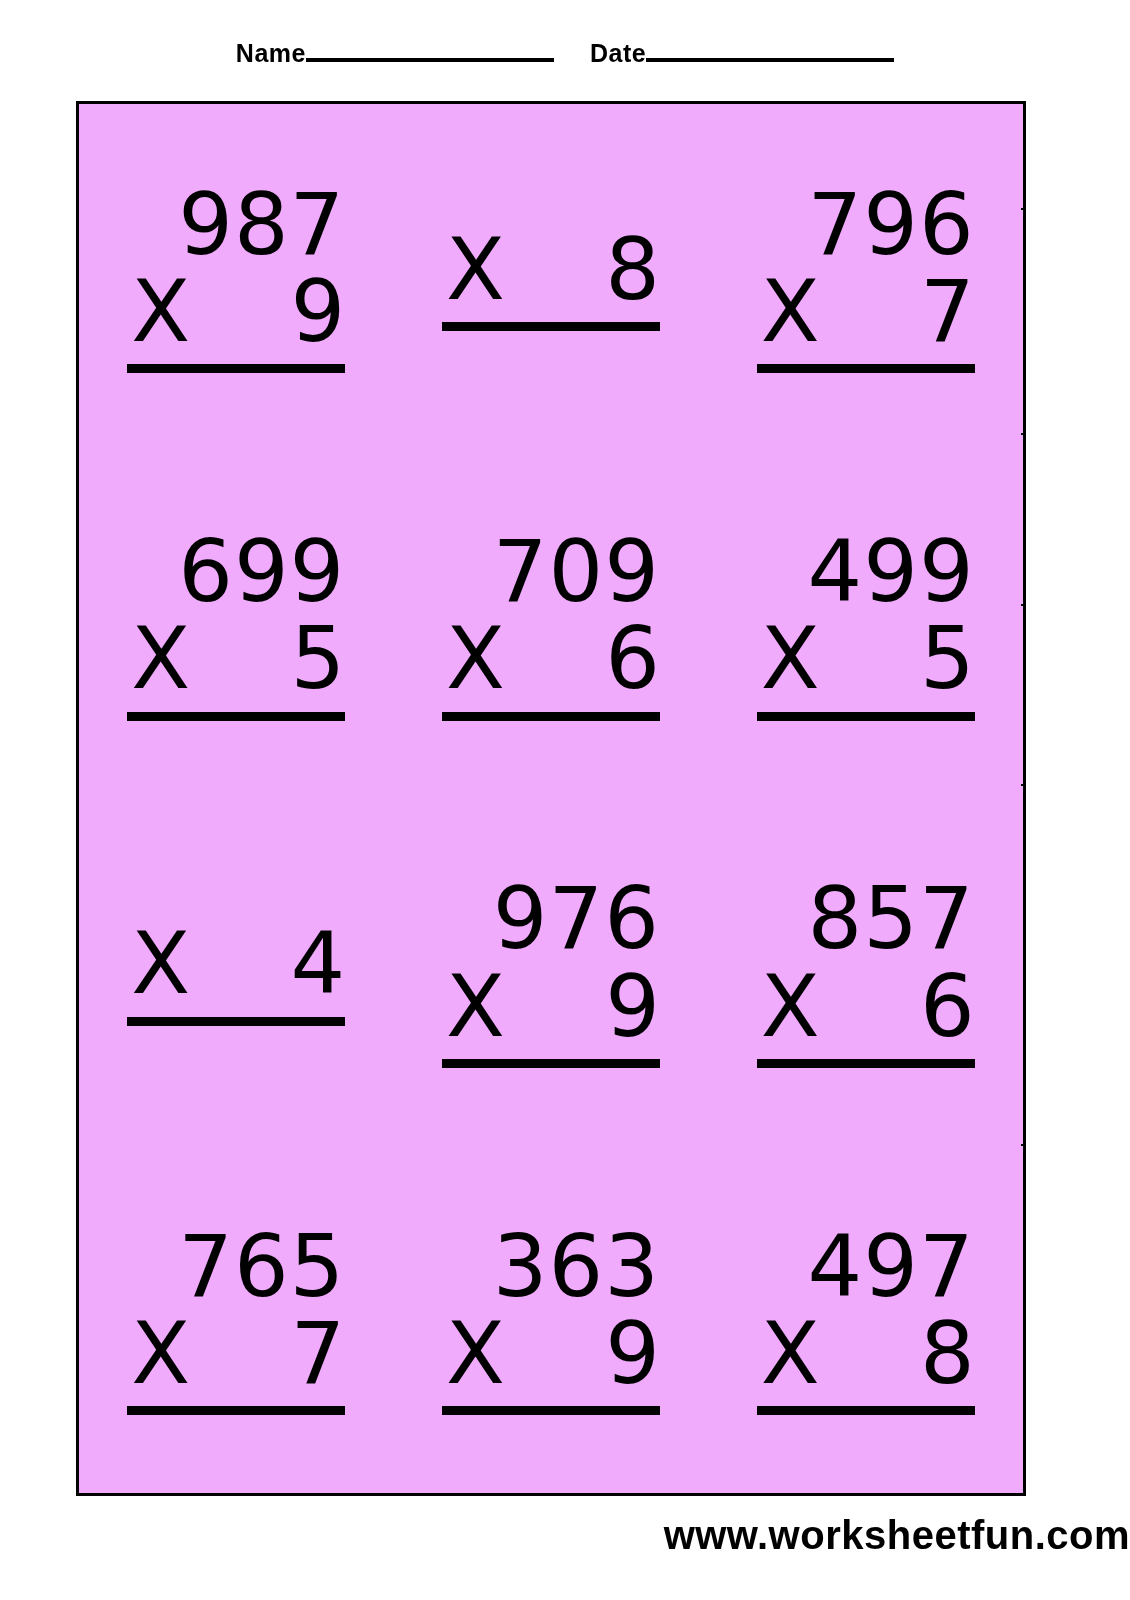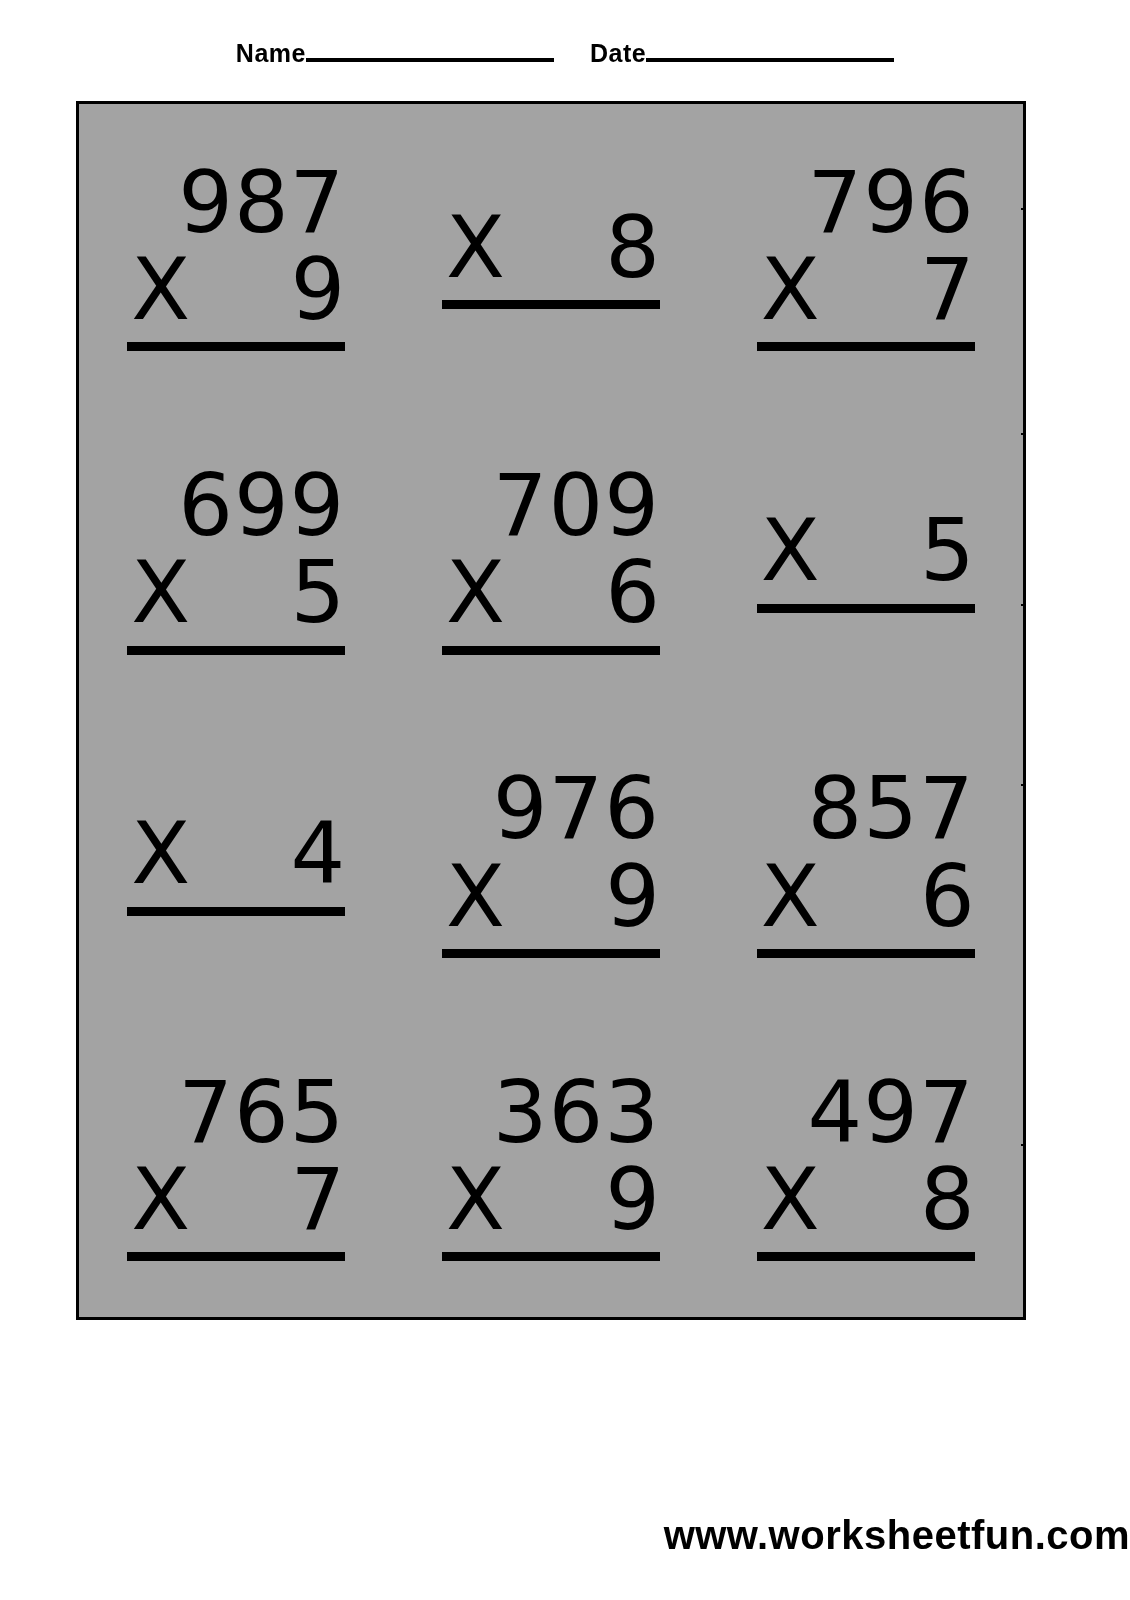--- a/index.html
+++ b/index.html
@@ -47,24 +47,24 @@
   .field.date .field-rule {
     width: 248px;
   }
 
   
   .sheet {
     position: absolute;
     left: 76px;
     top: 101px;
     width: 950px;
-    height: 1219px;
+    height: 1395px;
     border: 3px solid #000;
     box-sizing: border-box;
-    background: #a3a3a3;
+    background: #f0abfc;
   }
 
   .grid {
     position: absolute;
     left: 0;
     top: 0;
     width: 100%;
     height: 100%;
     display: grid;
     grid-template-columns: repeat(3, 1fr);
@@ -204,20 +204,21 @@
         <div class="num-bottom-row">
           <span class="op">X</span>
           <span>6</span>
         </div>
         <div class="answer-rule"></div>
       </div>
     </div>
 
     <div class="problem">
       <div class="problem-inner">
+        <div class="num-top">499</div>
         <div class="num-bottom-row">
           <span class="op">X</span>
           <span>5</span>
         </div>
         <div class="answer-rule"></div>
       </div>
     </div>
 
     <div class="problem">
       <div class="problem-inner">

